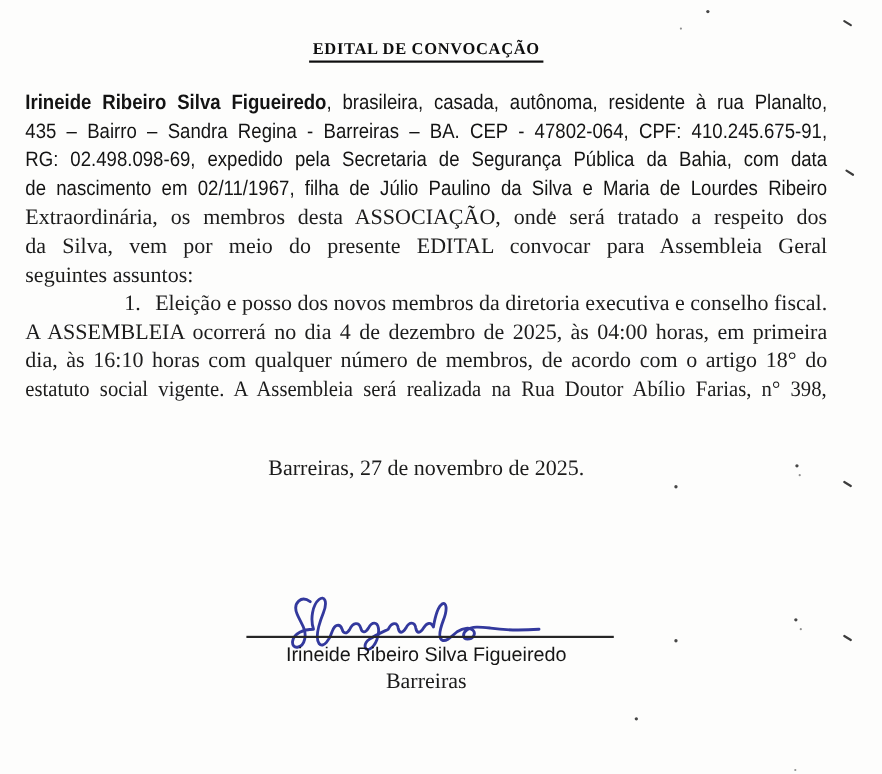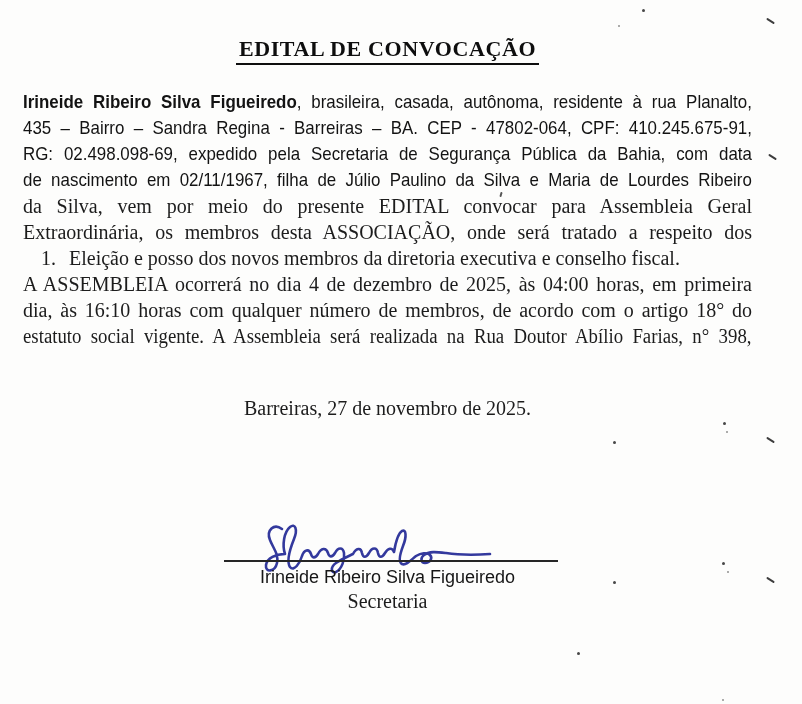--- a/index.html
+++ b/index.html
@@ -3,32 +3,32 @@
 <meta charset="utf-8">
 <style>
   html,body{margin:0;padding:0;background:#e9e9e9;}
   .page{
     position:relative;width:802px;height:704px;background:#fdfdfc;
     overflow:hidden;font-family:"Liberation Serif",serif;
   }
   .content{position:absolute;left:23px;top:36px;width:729px;}
   .title-row{text-align:center;margin-bottom:24px;}
   .doc-title{
-    font-family:"Liberation Serif",serif;font-weight:bold;font-size:22px;
+    font-family:"Liberation Serif",serif;font-weight:bold;font-size:15px;
     letter-spacing:.6px;color:#0e0e0e;display:inline-block;
     border-bottom:2.5px solid #0e0e0e;padding:0 3px 1px 3px;
   }
   .ln{line-height:26px;height:26px;white-space:nowrap;}
   .sans{font-family:"Liberation Sans",sans-serif;font-size:19px;color:#131313;}
   .serif{font-family:"Liberation Serif",serif;font-size:20px;color:#1c1c1c;}
   .just{text-align:justify;text-align-last:justify;-moz-text-align-last:justify;}
   .condA{width:819px;transform:scaleX(0.89);transform-origin:0 50%;}
   .condB{width:775px;transform:scaleX(0.94);transform-origin:0 50%;}
   .name-bold{font-weight:bold;}
-  .agenda{padding-left:18px;height:26px;line-height:26px;}
+  .agenda{padding-left:18px;height:26px;line-height:26px;text-align:right;}
   .agenda .num{display:inline-block;margin-right:13px;}
   .date-row{text-align:center;margin-top:46px;}
   .sig-block{margin-top:96px;display:flex;flex-direction:column;align-items:center;}
   .sig-wrap{width:334px;margin-left:6px;display:flex;flex-direction:column;}
   .sig-ink{display:block;margin-left:30px;margin-bottom:-15px;}
   .sig-line{width:334px;border-top:2px solid #262626;height:0;}
   .sig-name{font-family:"Liberation Sans",sans-serif;font-size:18px;color:#161616;margin-top:5px;text-align:center;}
   .sig-role{font-family:"Liberation Serif",serif;font-size:20px;color:#1c1c1c;margin-top:2px;text-align:center;}
   .speck{position:absolute;background:#474747;border-radius:50%;width:3px;height:3px;}
   .speck.faint{opacity:.6;width:2px;height:2px;}
@@ -43,22 +43,23 @@
 
     <div class="title-row">
       <span class="doc-title">EDITAL DE CONVOCAÇÃO</span>
     </div>
 
     <div>
       <div class="ln sans just condA"><span class="name-bold">Irineide Ribeiro Silva Figueiredo</span><span>, brasileira, casada, autônoma, residente à rua Planalto,</span></div>
       <div class="ln sans just condA">435 – Bairro – Sandra Regina - Barreiras – BA. CEP - 47802-064, CPF: 410.245.675-91,</div>
       <div class="ln sans just condA">RG: 02.498.098-69, expedido pela Secretaria de Segurança Pública da Bahia, com data</div>
       <div class="ln sans just condA">de nascimento em 02/11/1967, filha de Júlio Paulino da Silva e Maria de Lourdes Ribeiro</div>
+      <div class="ln serif just">Extraordinária, os membros desta ASSOCIAÇÃO, onde será tratado a respeito dos</div>
       <div class="ln serif just">da Silva, vem por meio do presente EDITAL convocar para Assembleia Geral</div>
-      <div class="ln serif just">Extraordinária, os membros desta ASSOCIAÇÃO, onde será tratado a respeito dos</div>
+      <div class="ln serif">seguintes assuntos:</div>
     </div>
 
     <div class="agenda serif">
       <span class="num">1.</span><span>Eleição e posso dos novos membros da diretoria executiva e conselho fiscal.</span>
     </div>
 
     <div>
       <div class="ln serif just">A ASSEMBLEIA ocorrerá no dia 4 de dezembro de 2025, às 04:00 horas, em primeira</div>
       <div class="ln serif just">dia, às 16:10 horas com qualquer número de membros, de acordo com o artigo 18° do</div>
       <div class="ln serif just condB">estatuto social vigente. A Assembleia será realizada na Rua Doutor Abílio Farias, n° 398,</div>
@@ -76,21 +77,21 @@
                    C84 30 89 30 90 36 C91 42 88 52 82 55 C77 57 76 50 82 46
                    C88 42 95 39 99 37 C102 31 107 30 108 36 C109 41 112 41 115 36
                    C118 30 123 30 124 36 C125 41 128 41 131 36 C134 31 138 30 140 35
                    C141 29 143 17 148 14 C152 12 153 19 149 29 C146 37 144 45 148 47
                    C152 49 158 42 162 39 C167 36 173 35 176 38 C179 41 176 46 171 46
                    C167 46 166 41 170 38 C175 34 183 35 192 36 C205 38 221 38 236 37"></path>
         </svg>
         <div class="sig-line"></div>
       </div>
       <div class="sig-name">Irineide Ribeiro Silva Figueiredo</div>
-      <div class="sig-role">Secretaria</div>
+      <div class="sig-role">Barreiras</div>
     </div>
   </div>
 
   <div class="speck" style="left:642px;top:9px;"></div>
   <div class="speck faint" style="left:618px;top:25px;"></div>
   <div class="slash" style="left:766px;top:20px;"></div>
   <div class="slash" style="left:768px;top:156px;"></div>
   <div class="tick" style="left:500px;top:192px;"></div>
   <div class="speck" style="left:723px;top:422px;"></div>
   <div class="speck faint" style="left:726px;top:431px;"></div>

